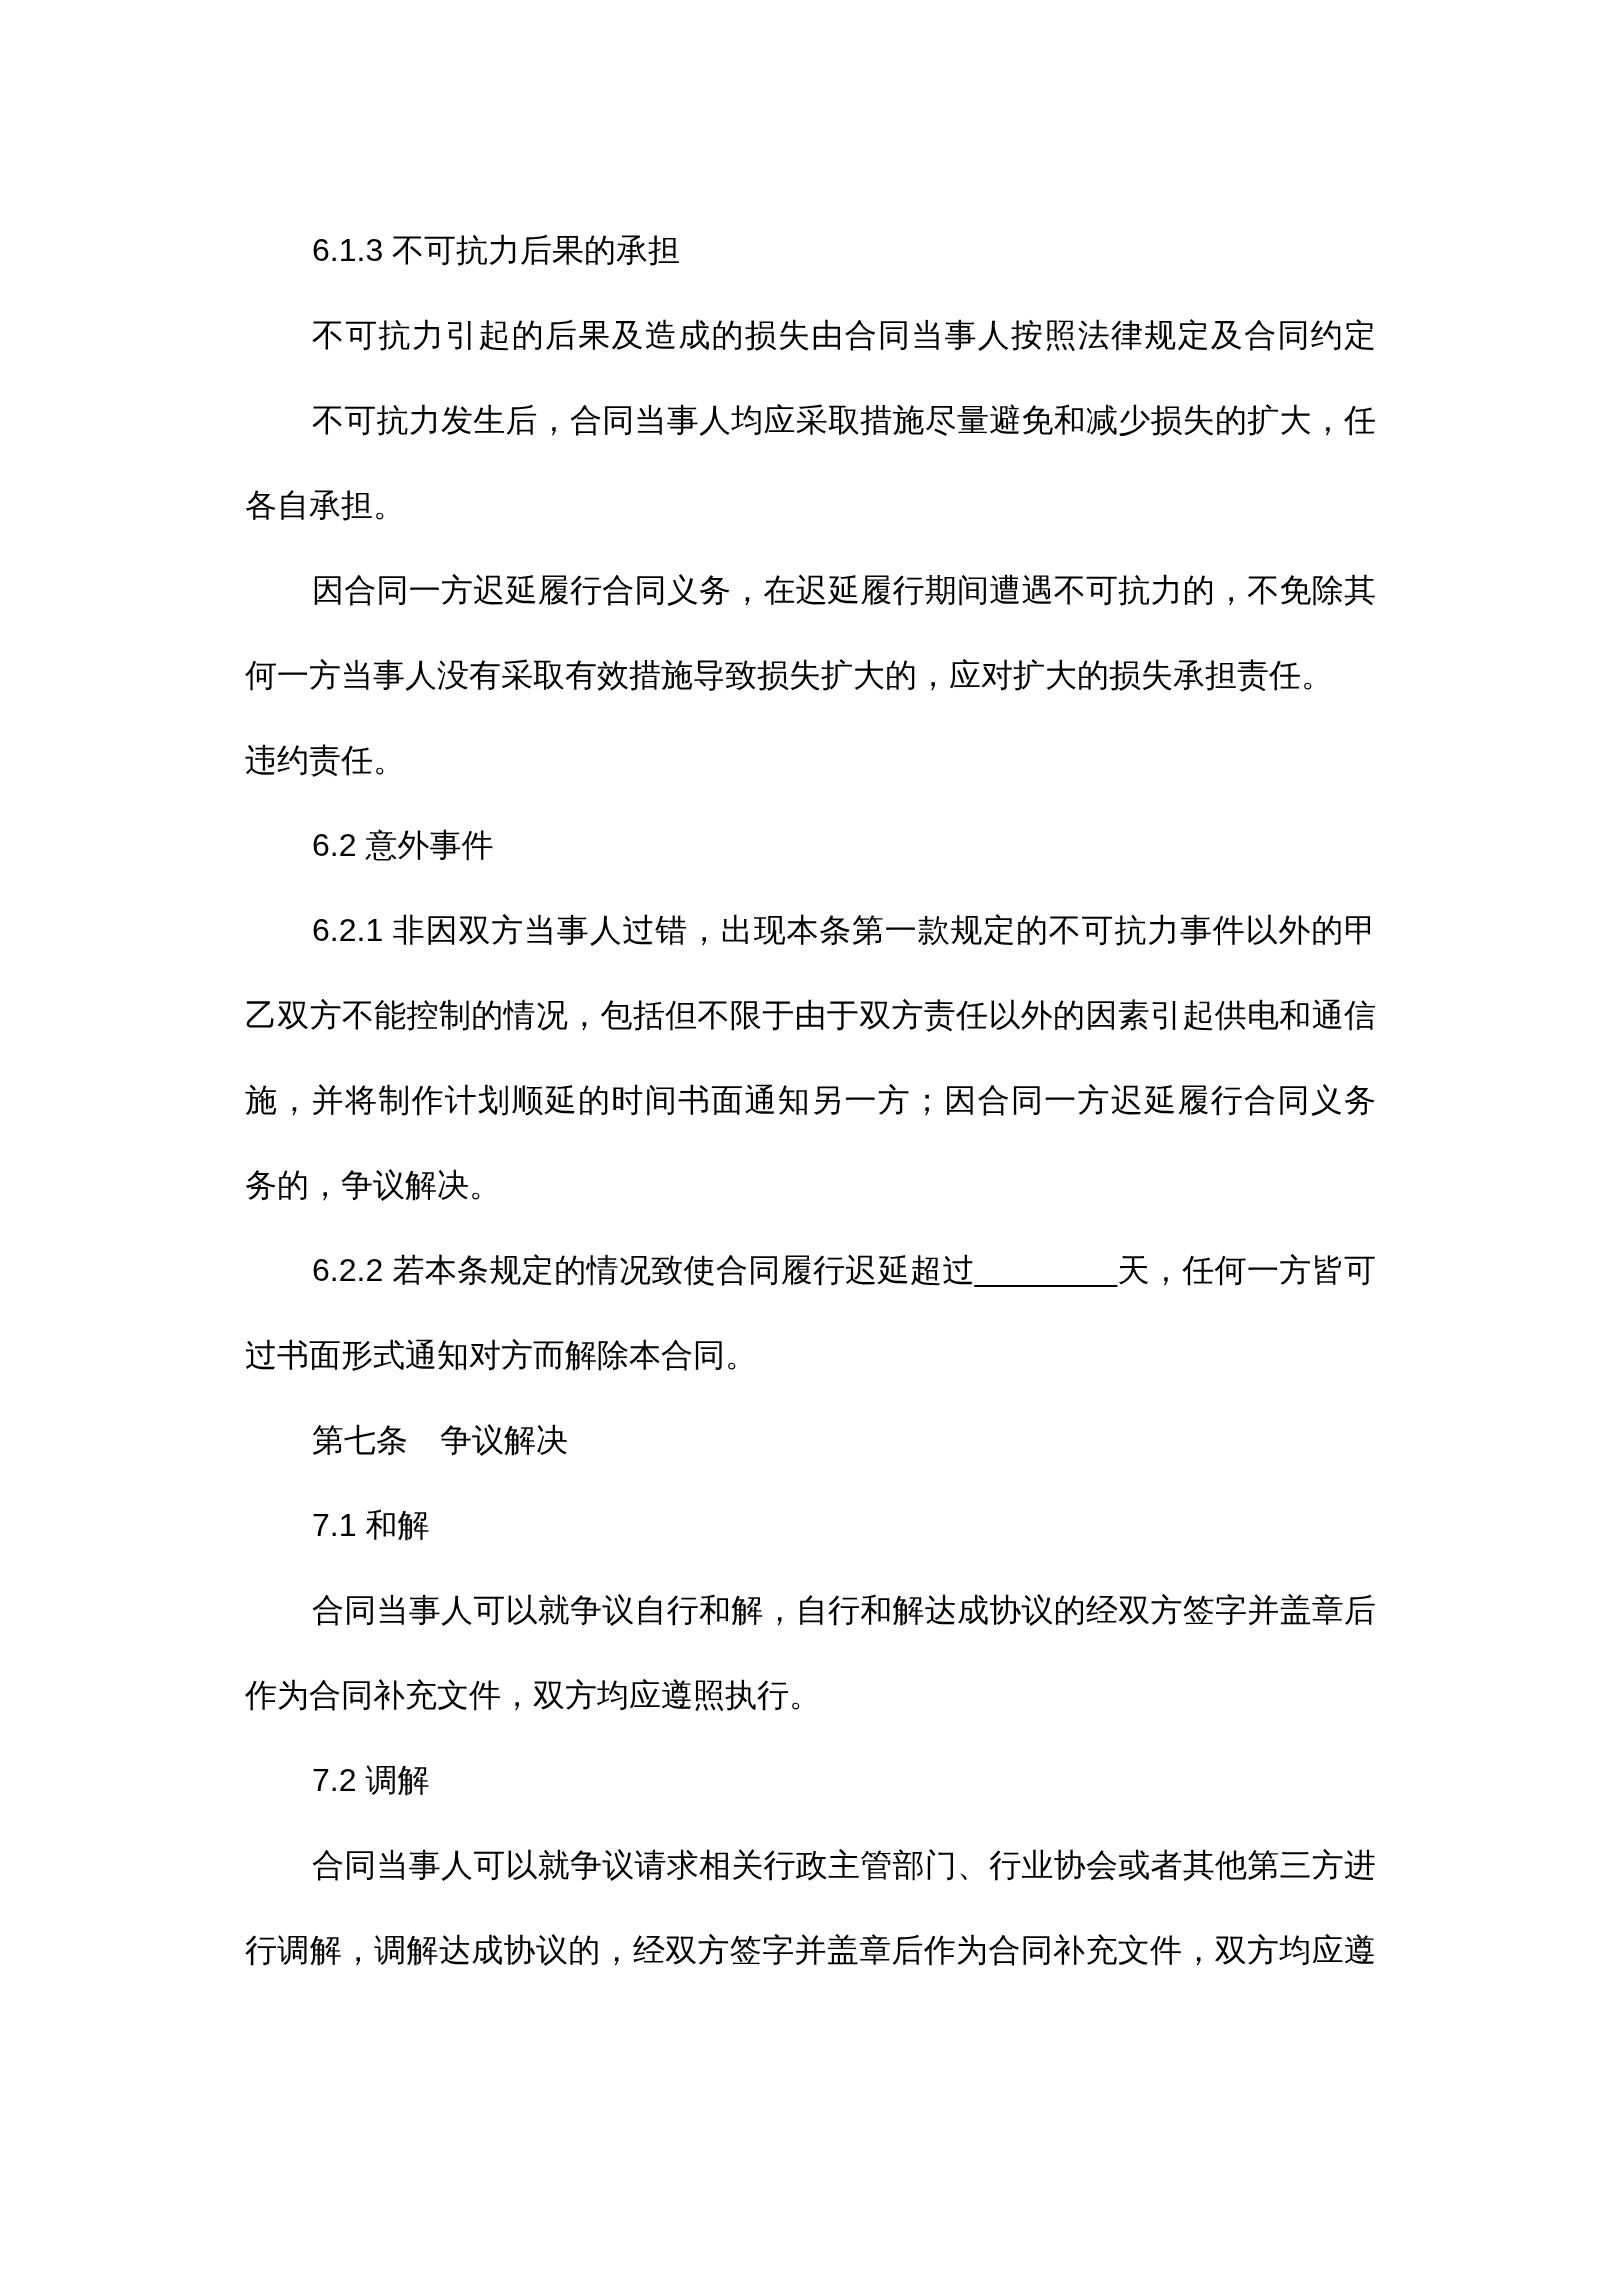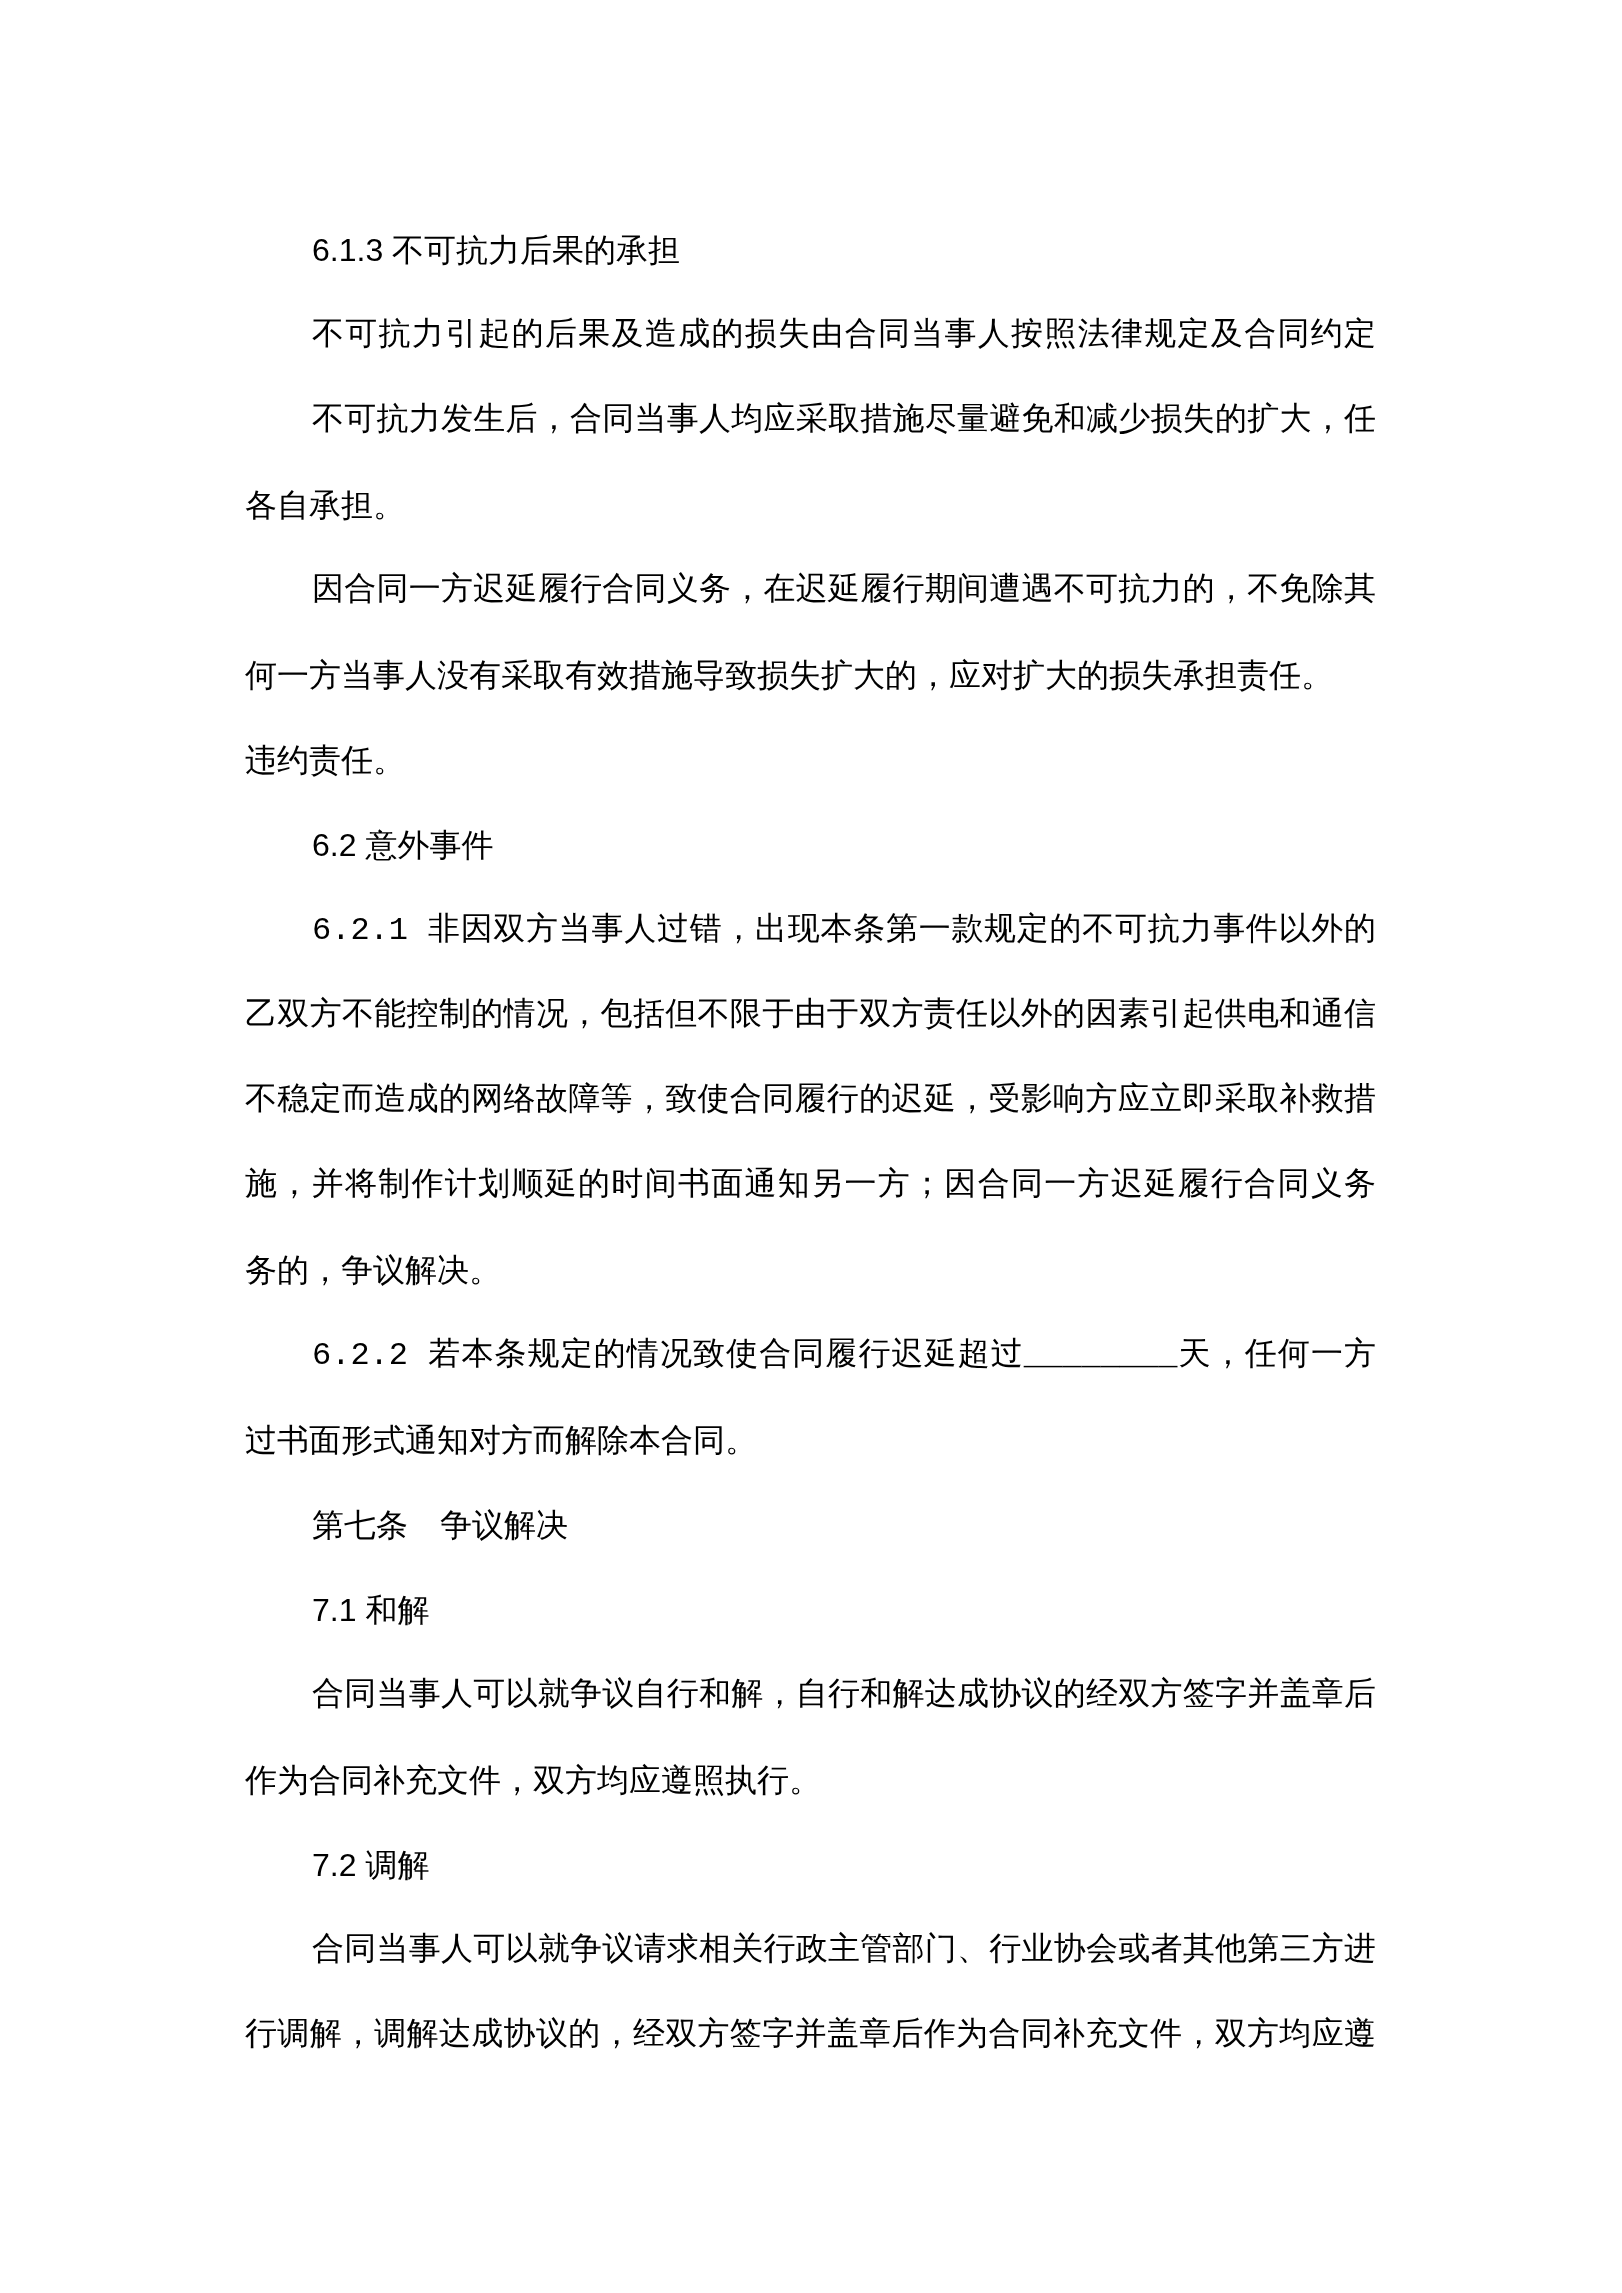--- a/index.html
+++ b/index.html
@@ -28,41 +28,39 @@
   }
   .indent {
     padding-left: 67px;
   }
   .fill {
     white-space: normal;
     text-align: justify;
     text-align-last: justify;
     text-justify: inter-character;
     overflow: hidden;
-    font-family: Liberation Mono, monospace;
   }
   .bold {
     font-weight: normal;
   }
 </style>
 </head>
 <body>
 
 <div class="page">
   <div class="line indent">6.1.3 不可抗力后果的承担</div>
   <div class="line indent fill">不可抗力引起的后果及造成的损失由合同当事人按照法律规定及合同约定</div>
   <div class="line indent fill">不可抗力发生后，合同当事人均应采取措施尽量避免和减少损失的扩大，任</div>
   <div class="line">各自承担。</div>
   <div class="line indent fill">因合同一方迟延履行合同义务，在迟延履行期间遭遇不可抗力的，不免除其</div>
   <div class="line">何一方当事人没有采取有效措施导致损失扩大的，应对扩大的损失承担责任。</div>
   <div class="line">违约责任。</div>
   <div class="line indent">6.2 意外事件</div>
   <div class="line indent fill">6.2.1 非因双方当事人过错，出现本条第一款规定的不可抗力事件以外的甲</div>
   <div class="line fill">乙双方不能控制的情况，包括但不限于由于双方责任以外的因素引起供电和通信</div>
-  <div class="line fill">不稳定而造成的网络故障等，致使合同履行的迟延，受影响方应立即采取补救措</div>
   <div class="line fill">施，并将制作计划顺延的时间书面通知另一方；因合同一方迟延履行合同义务</div>
   <div class="line">务的，争议解决。</div>
   <div class="line indent fill">6.2.2 若本条规定的情况致使合同履行迟延超过________天，任何一方皆可通</div>
   <div class="line">过书面形式通知对方而解除本合同。</div>
   <div class="line indent bold">第七条　争议解决</div>
   <div class="line indent">7.1 和解</div>
   <div class="line indent fill">合同当事人可以就争议自行和解，自行和解达成协议的经双方签字并盖章后</div>
   <div class="line">作为合同补充文件，双方均应遵照执行。</div>
   <div class="line indent">7.2 调解</div>
   <div class="line indent fill">合同当事人可以就争议请求相关行政主管部门、行业协会或者其他第三方进</div>

